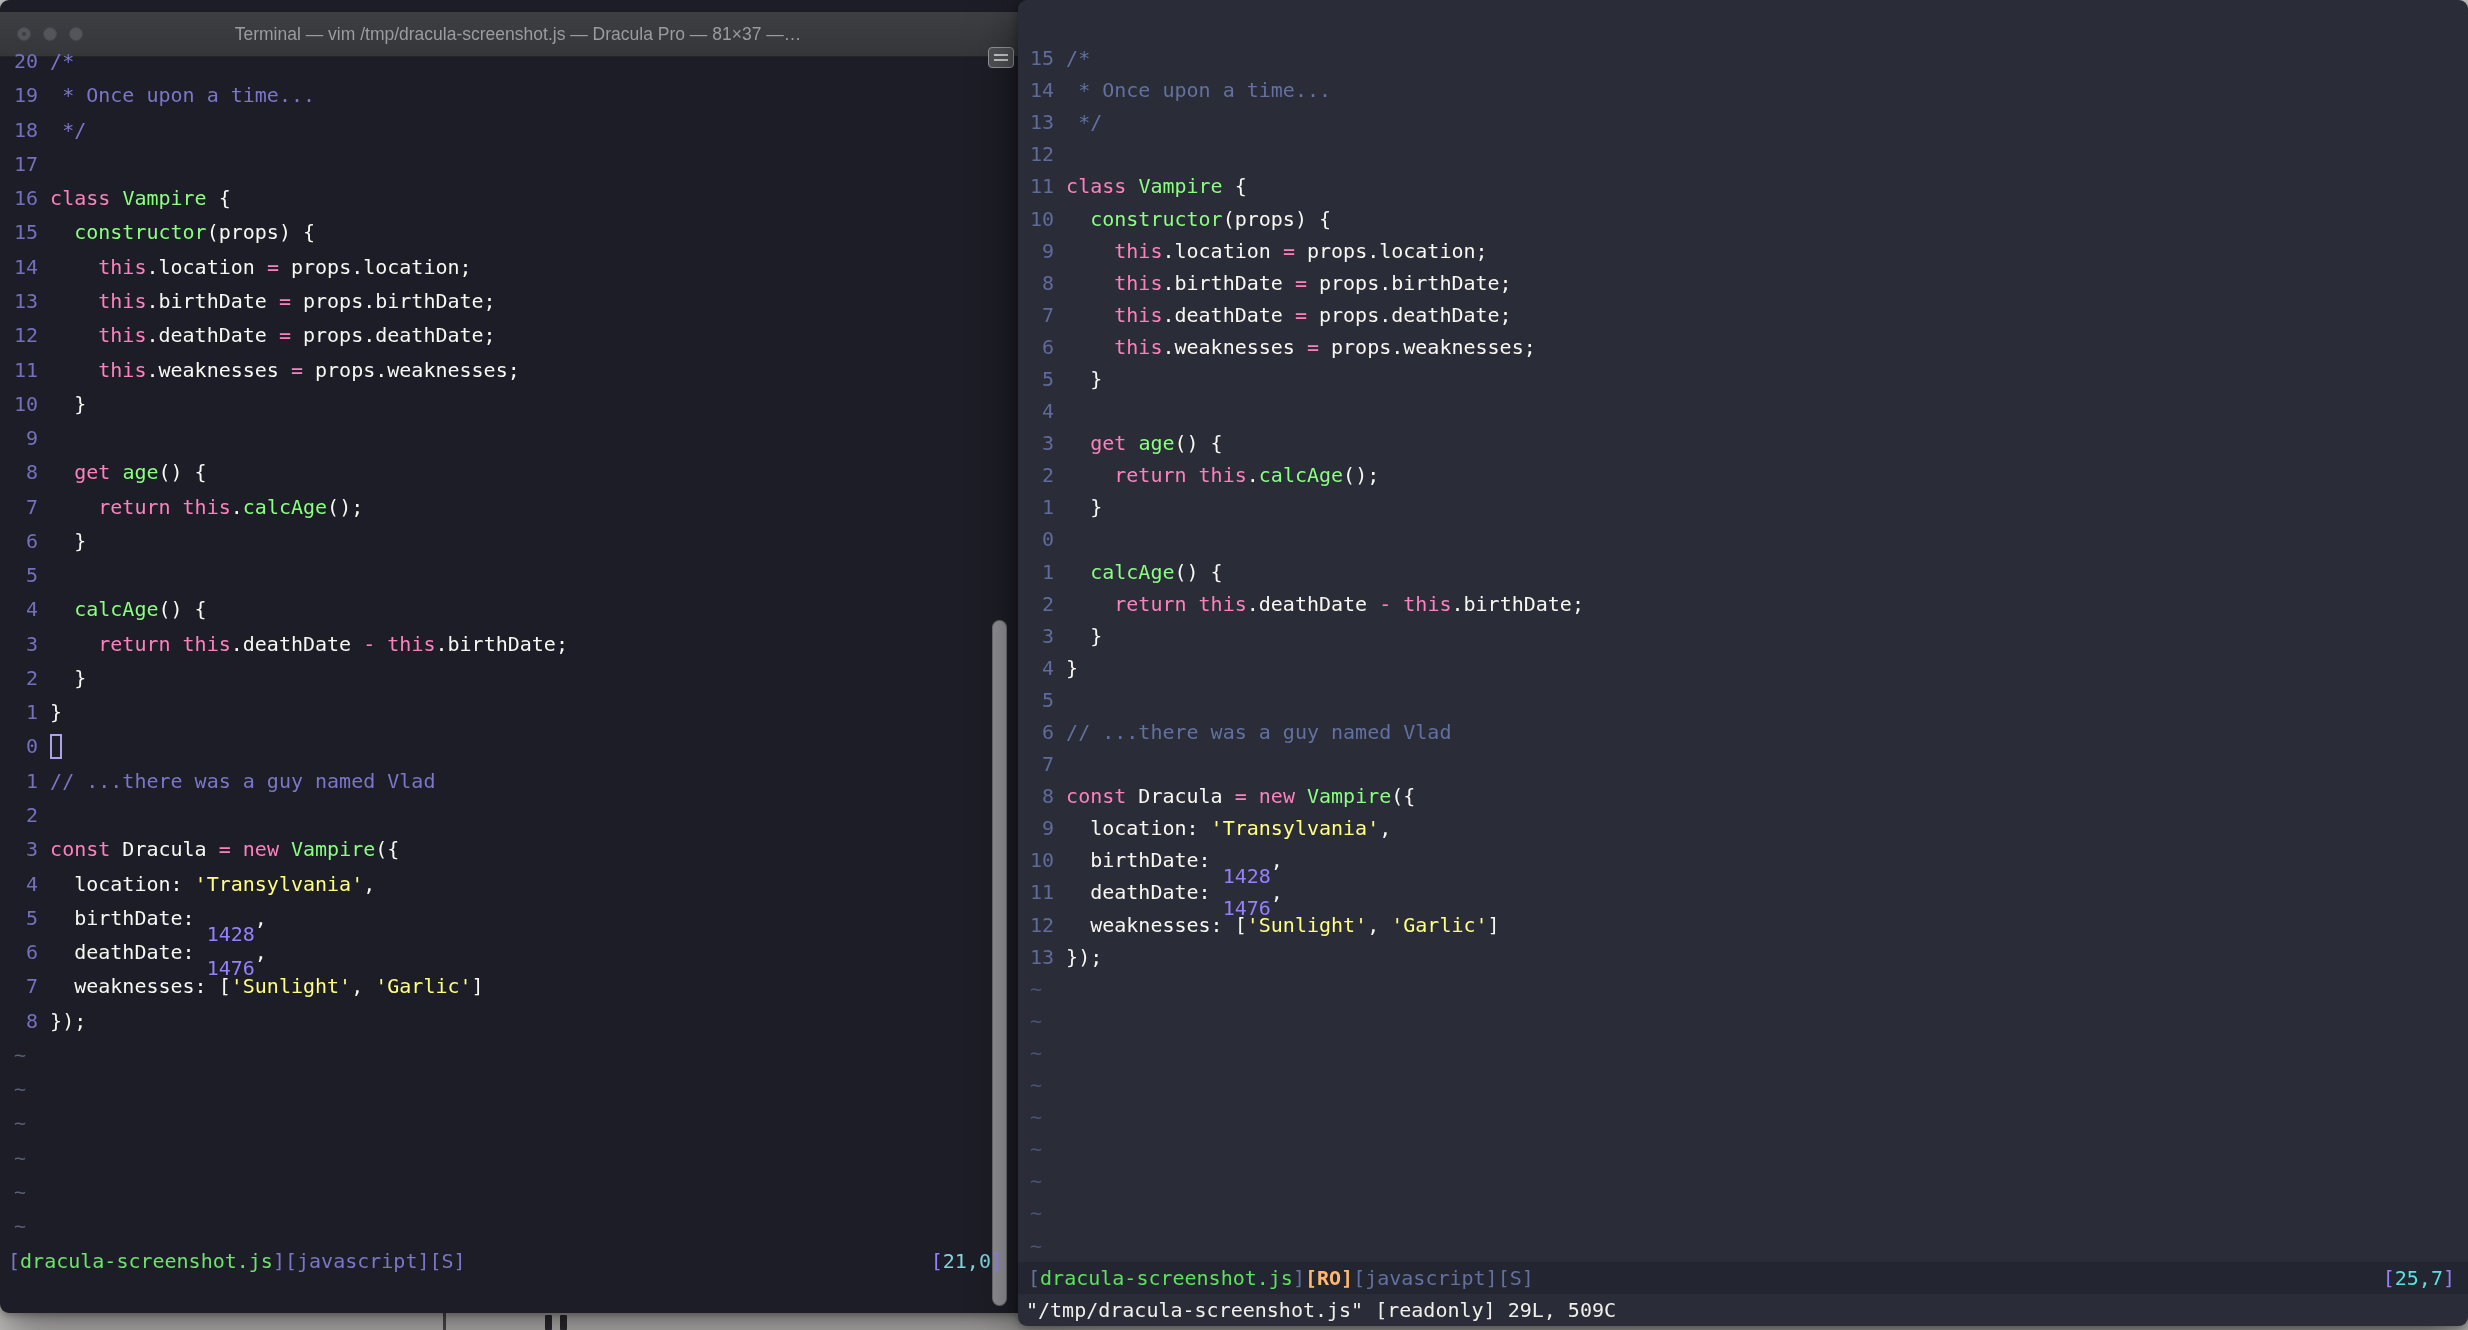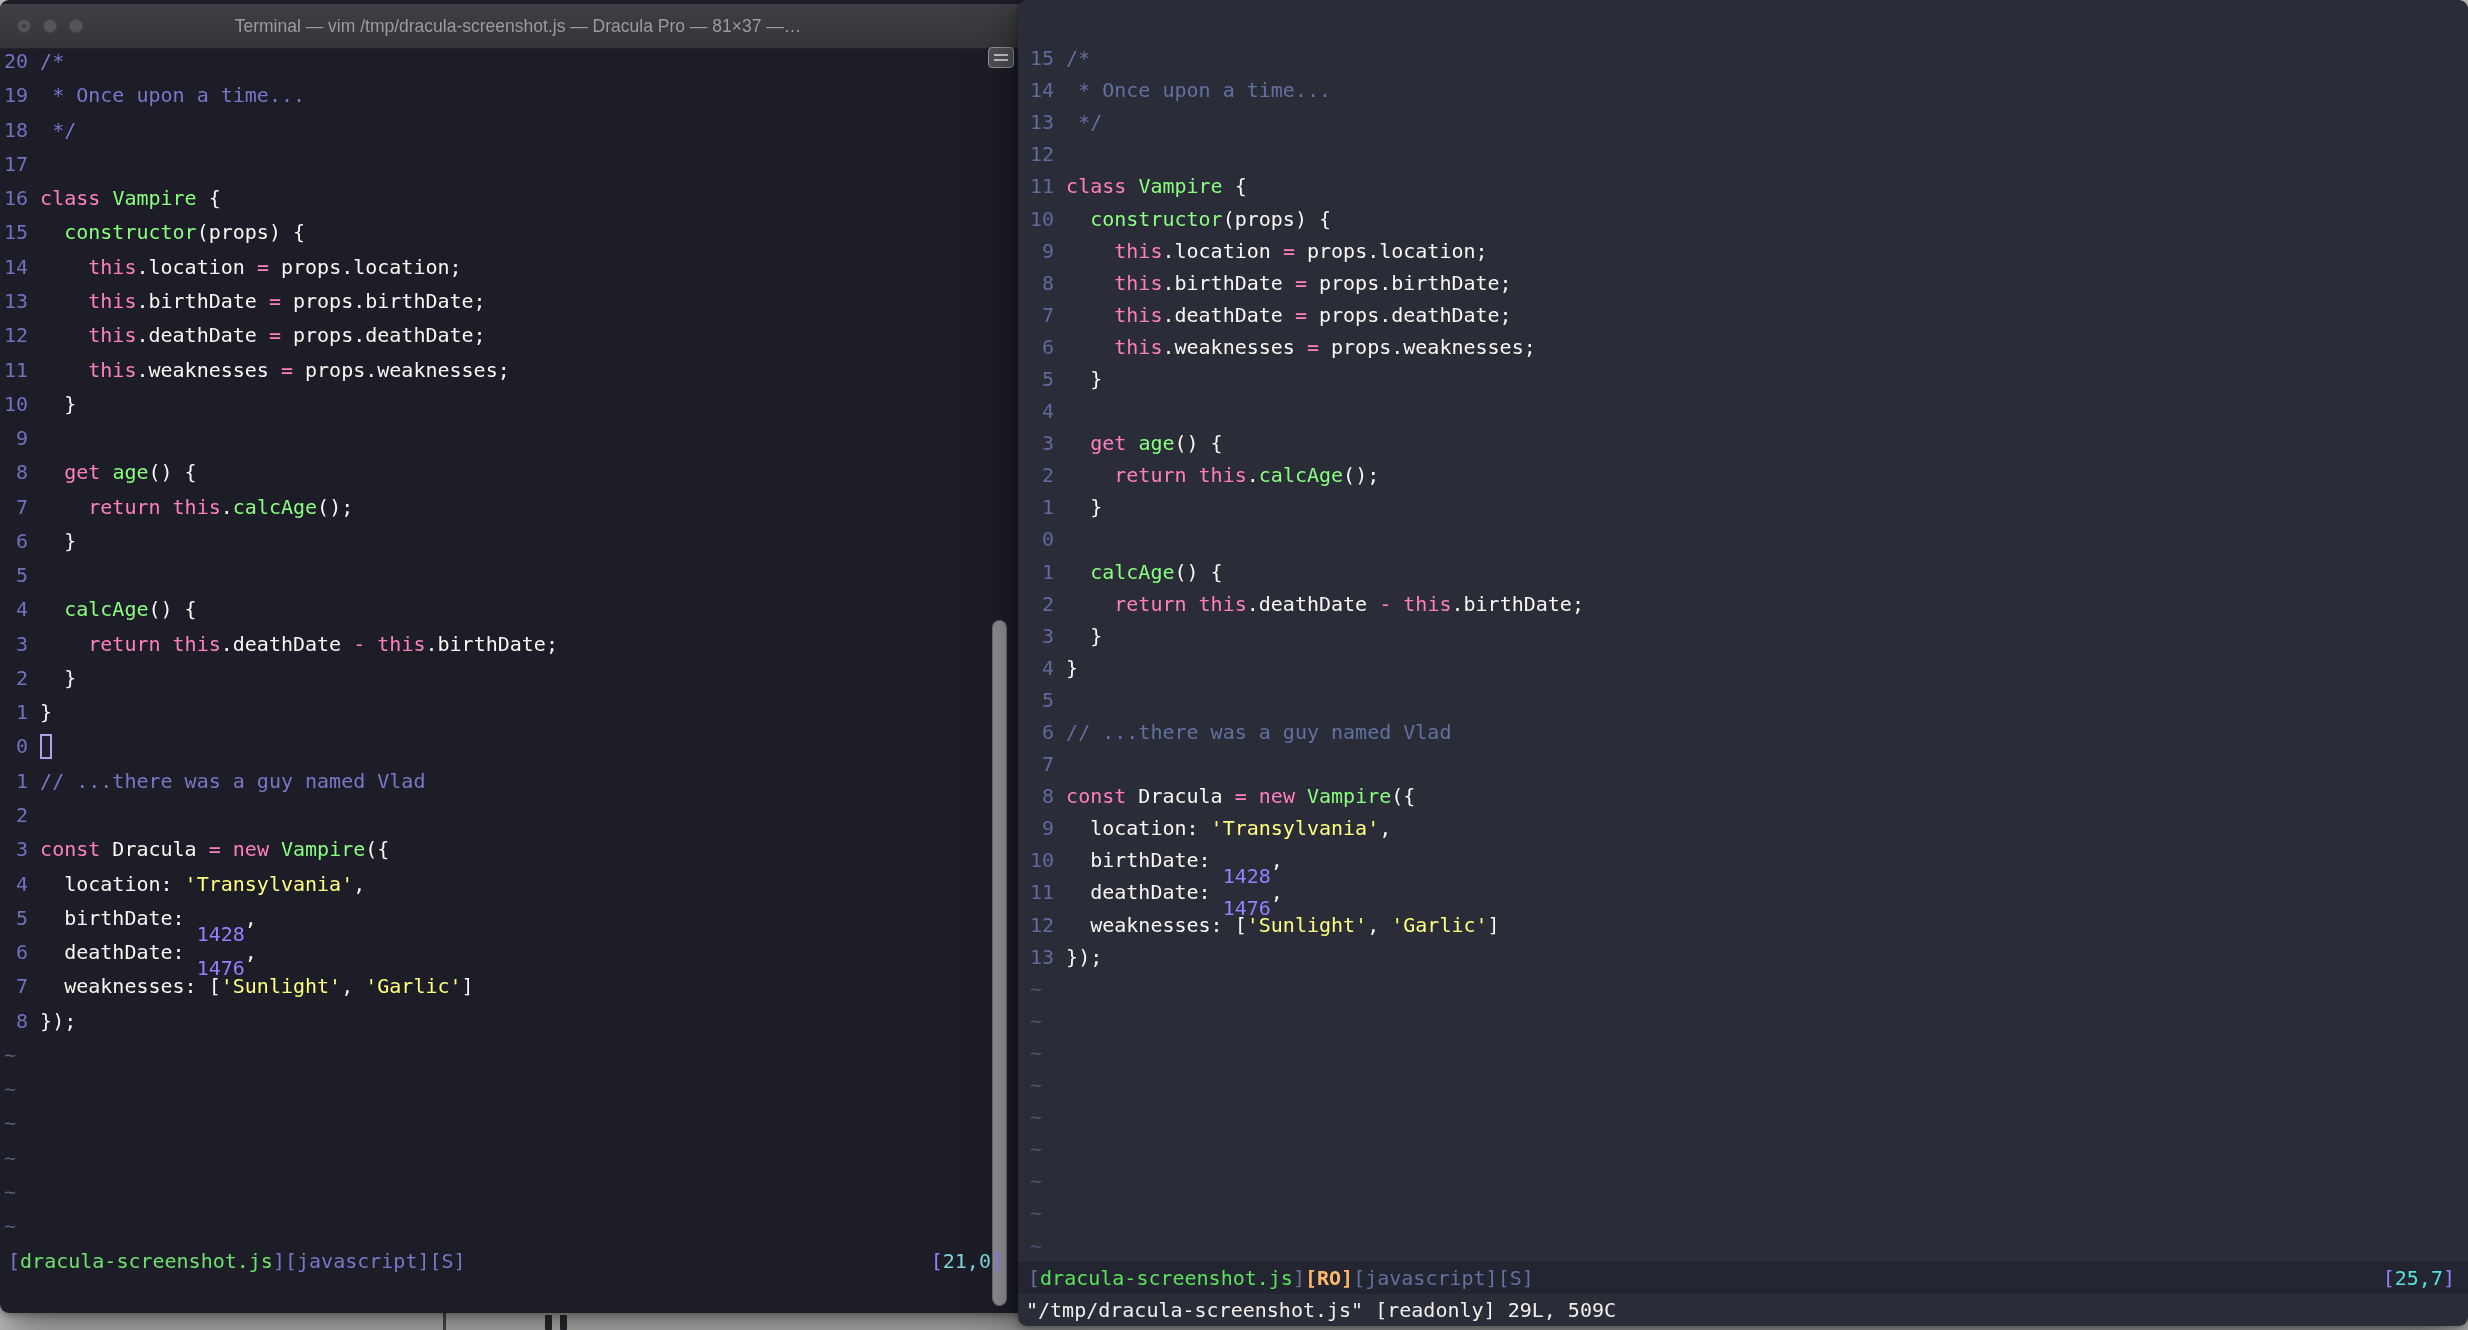--- a/index.html
+++ b/index.html
@@ -14,21 +14,21 @@
   .bg-vline{position:absolute;left:443px;top:1310px;width:3px;height:20px;background:#55555A;z-index:0;}
   .bg-mark{position:absolute;top:1315px;width:7px;height:15px;background:#2E2E36;border-radius:1px;z-index:0;}
   .bg-mark.m1{left:545px;}
   .bg-mark.m2{left:560px;}
 
   
   .win{position:absolute;overflow:hidden;box-shadow:0 18px 48px rgba(0,0,0,.52),0 2px 8px rgba(0,0,0,.35);}
   #win-left{left:0;top:0;width:1036px;height:1313px;border-radius:9px;z-index:1;}
   #win-right{left:1018px;top:0;width:1450px;height:1326px;border-radius:9px;z-index:2;}
 
-  .titlebar{position:absolute;left:0;top:4px;right:0;display:flex;align-items:center;justify-content:center;
+  .titlebar{position:absolute;left:0;top:12px;right:0;display:flex;align-items:center;justify-content:center;
     font-family:"Liberation Sans","DejaVu Sans",sans-serif;font-size:17.5px;}
   #win-left .titlebar{height:44px;background:linear-gradient(#3E3F43,#353639);border-bottom:1px solid #232427;color:#9B9BA0;}
   #win-right .titlebar{height:42px;background:linear-gradient(#404147,#34353B);border-bottom:1px solid #1D1E23;color:#D5D6D8;}
 
   .traffic{position:absolute;left:17px;top:0;bottom:0;display:flex;align-items:center;gap:12px;}
   .tl{width:14px;height:14px;border-radius:50%;position:relative;}
   .tl.gray{background:#54555B;border:1px solid #47484D;box-sizing:border-box;}
   .tl.gray.dotted::after{content:"";position:absolute;left:4px;top:4px;width:4px;height:4px;border-radius:50%;background:#3C3D42;}
   .tl.red{background:#F65B51;border:1px solid #D84B43;box-sizing:border-box;}
   .tl.yellow{background:#F5BD2E;border:1px solid #D8A32A;box-sizing:border-box;}
@@ -39,21 +39,21 @@
   .doc-icon::before{content:"";position:absolute;left:3px;top:3px;width:11px;height:7px;
     background:#4FB64F;border-radius:2px 4px 2px 2px;transform:rotate(-6deg);}
   .doc-icon .doc-label{position:absolute;left:0;right:0;bottom:1px;text-align:center;
     font-family:"Liberation Sans",sans-serif;font-weight:bold;font-size:8px;line-height:8px;color:#2E2E33;}
 
   
   .code{position:absolute;left:0;right:0;font-size:20px;white-space:pre;}
   #win-left .code{top:44px;color:var(--fg);}
   #win-right .code{top:42px;color:var(--fg);}
   .row{display:flex;align-items:center;white-space:pre;}
-  #win-left .row{height:34.27px;padding-left:4px;}
+  #win-left .row{height:34.27px;padding-left:14px;}
   #win-right .row{height:32.1px;padding-left:12px;}
   .ln{display:inline-block;width:2ch;text-align:right;margin-right:1ch;flex:0 0 auto;}
   #win-left .ln{color:var(--l-linenr);}
   #win-right .ln{color:var(--r-linenr);}
   .tilde{display:inline-block;}
   #win-left .tilde{color:var(--l-tilde);}
   #win-right .tilde{color:var(--r-tilde);}
 
   .seg-k{color:var(--pink);}
   .seg-f{color:var(--green);}

